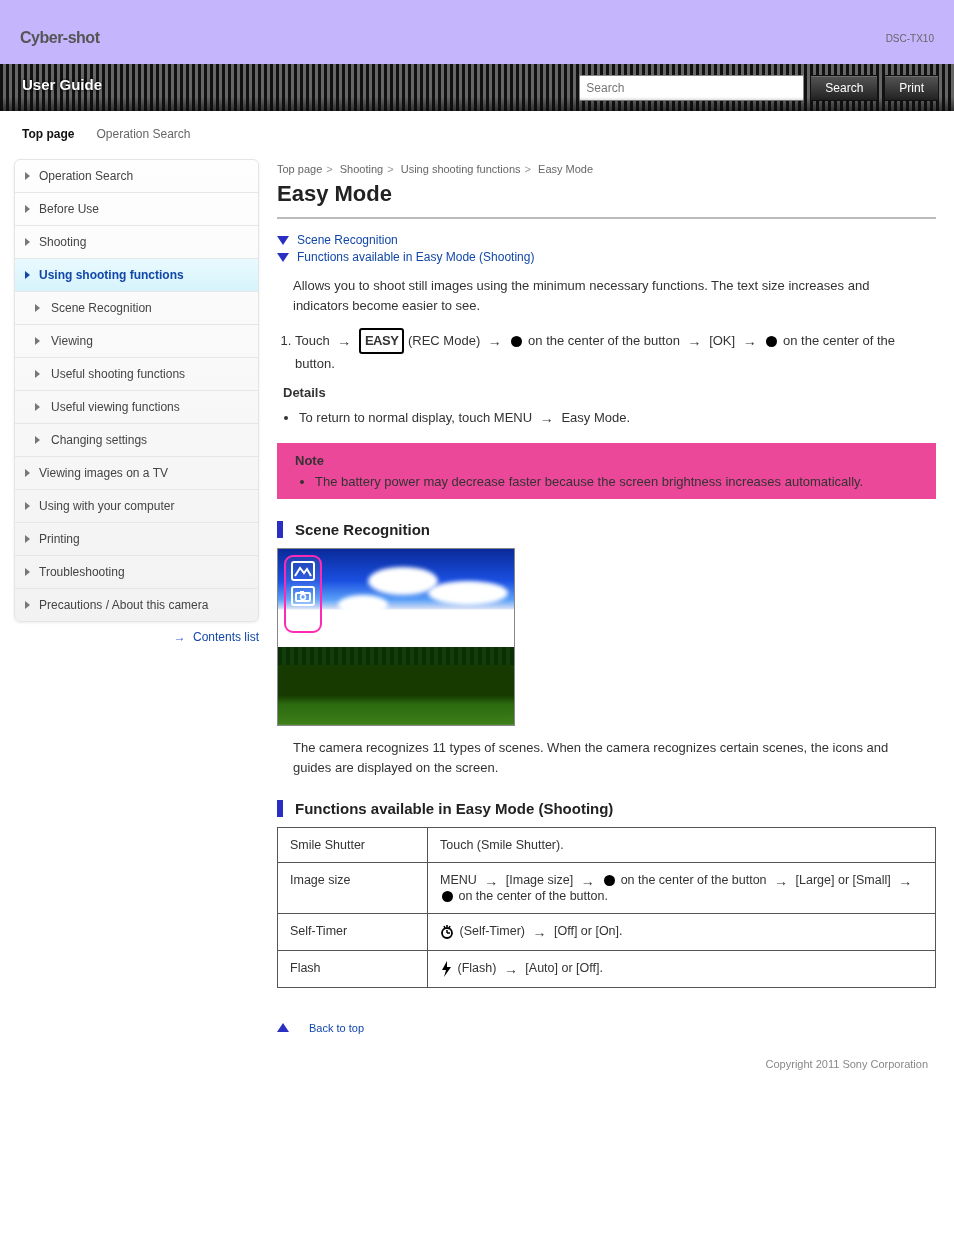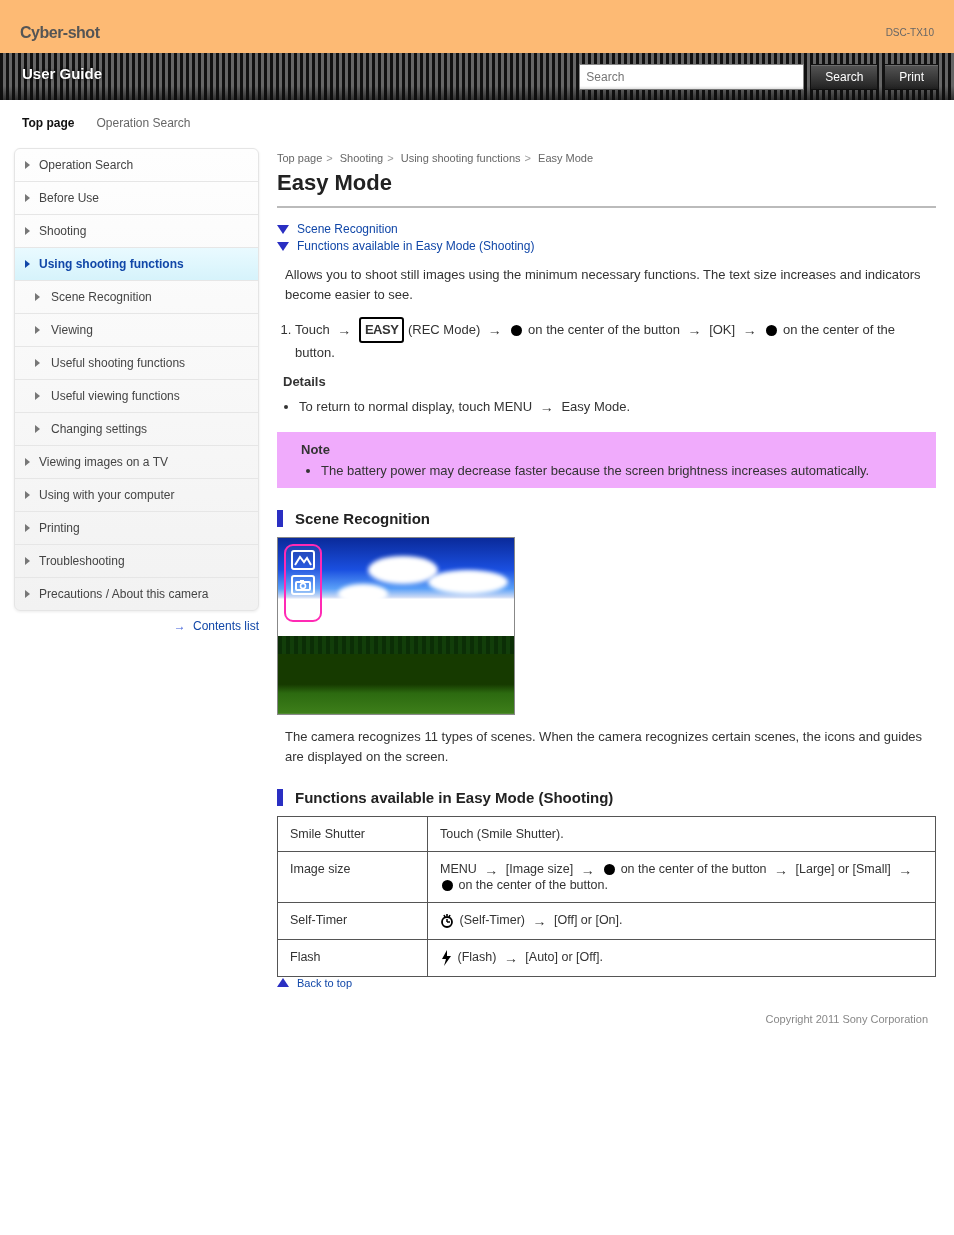--- a/index.html
+++ b/index.html
@@ -5,22 +5,22 @@
   * { box-sizing: border-box; }
   body {
     margin: 0;
     font-family: Arial, Helvetica, sans-serif;
     font-size: 13px;
     color: #333;
     background: #fff;
     width: 954px;
   }
   .topbar {
-    height: 53px;
-    background: #fdba74;
+    height: 64px;
+    background: #c4b5fd;
     padding: 12px 20px 0 20px;
     display: flex;
     justify-content: space-between;
     align-items: center;
   }
   .logo { font-weight: bold; font-size: 16px; color: #555; letter-spacing: -0.5px; }
   .model-top { font-size: 10px; color: #666; }
   .stripes {
     height: 47px;
     background: repeating-linear-gradient(90deg, #111 0px, #111 3px, #666 3px, #666 6px);
@@ -93,32 +93,32 @@
   .content { flex: 1; padding: 14px 18px 40px 0; }
   .breadcrumb { font-size: 11px; color: #666; margin-bottom: 6px; }
   .breadcrumb .sep { margin: 0 4px; color:#999; }
   h1.page-title { font-size: 22px; font-weight: bold; margin: 6px 0 10px 0; color: #222; }
   .hr { border: none; border-top: 2px solid #bbb; margin: 0 0 14px 0; }
   .anchor-link { display: flex; align-items: center; font-size: 12px; color: #1147a8; margin: 3px 0; cursor: pointer; }
   .anchor-link .tri {
     width: 0; height: 0; border-left: 6px solid transparent; border-right: 6px solid transparent; border-top: 9px solid #2a2fc2;
     margin-right: 8px;
   }
-  .body-text { font-size: 13px; color: #333; line-height: 1.55; margin: 12px 8px; }
+  .body-text { font-size: 13px; color: #333; line-height: 1.55; margin: 12px 16px; }
   ol.steps { margin: 6px 0 10px 18px; padding: 0; }
   ol.steps li { margin: 6px 0; line-height: 1.55; }
   .arrow-r { display:inline-block; vertical-align:middle; margin: 0 4px; font-size: 14px; }
   .dot { display:inline-block; width:11px; height:11px; border-radius:50%; background:#000; vertical-align:middle; margin: 0 2px; }
   .easy-icon {
     display:inline-block; border:2px solid #000; border-radius:3px; padding: 1px 4px; font-weight:bold; font-size: 13px; vertical-align:middle; letter-spacing:-0.5px;
   }
   ul.bullets { margin: 8px 0; padding-left: 22px; }
   ul.bullets li { margin: 4px 0; line-height: 1.5; }
   .note-box {
-    background: #f0abfc; padding: 10px 24px; margin: 14px 0 20px 0;
+    background: #ec4899; padding: 10px 18px; margin: 14px 0 20px 0;
   }
   .note-box .note-label { font-weight: bold; display:block; margin-bottom:6px; }
   .note-box ul { margin: 0; padding-left: 20px; }
   h2.section {
     padding-left: 12px; border-left: 6px solid #2a2fc2; font-size: 15px; font-weight: bold; color: #222;
     margin: 22px 0 10px 0;
   }
 
   .preview-box {
     width: 238px; height: 178px; position: relative; border:1px solid #888;
@@ -146,21 +146,21 @@
 
   table.func {
     border-collapse: collapse; width: 100%; margin-top: 10px;
   }
   table.func td, table.func th {
     border: 1px solid #555; padding: 10px 12px; font-size: 12.5px; vertical-align: top; text-align: left;
   }
   table.func td:first-child { width: 150px; }
   .svg-sm { vertical-align: middle; margin-right: 2px; }
 
-  .footer { display:flex; align-items:center; gap:8px; font-size: 11px; color:#1147a8; cursor:pointer; }
+  .footer { margin-top: 34px; display:flex; align-items:center; gap:20px; font-size: 11px; color:#1147a8; cursor:pointer; }
   .footer .tri-up {
     width:0; height:0; border-left:6px solid transparent; border-right:6px solid transparent; border-bottom:9px solid #2a2fc2;
   }
   .copyright { margin-top: 24px; font-size: 11px; color: #888; text-align: right; padding-right: 8px; }
 </style>
 </head>
 <body>
 
 <div class="topbar">
   <div class="logo">Cyber-shot</div>

